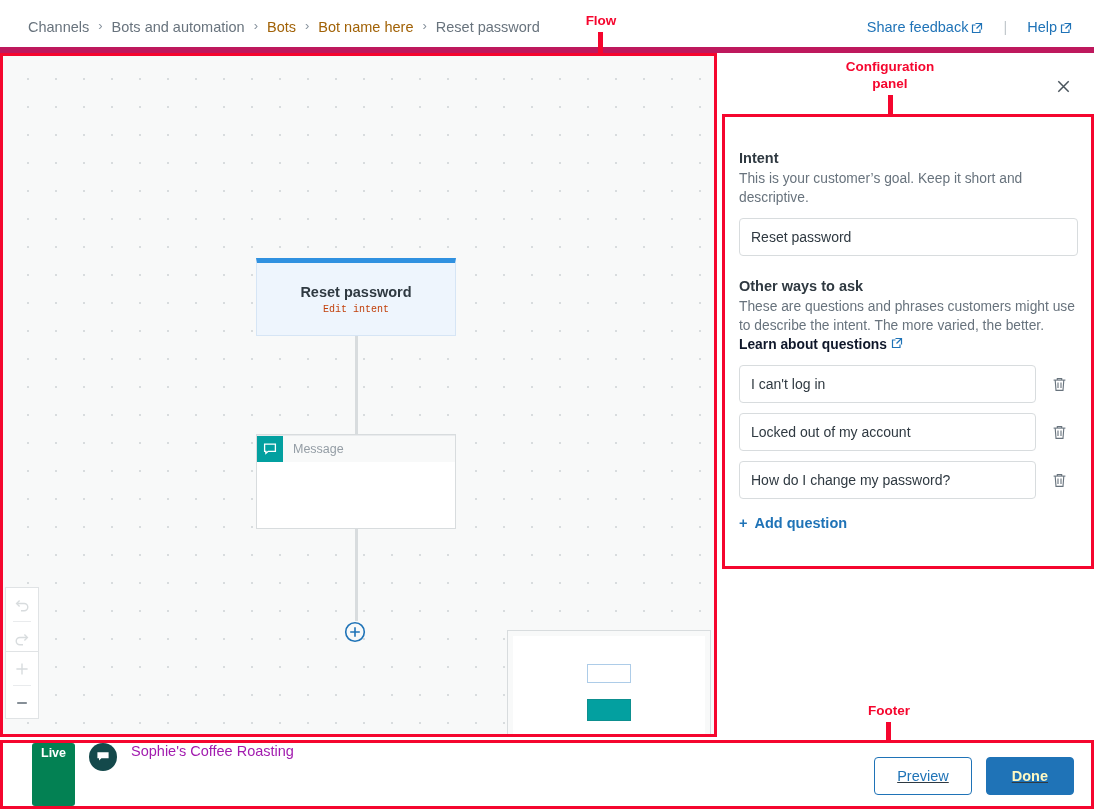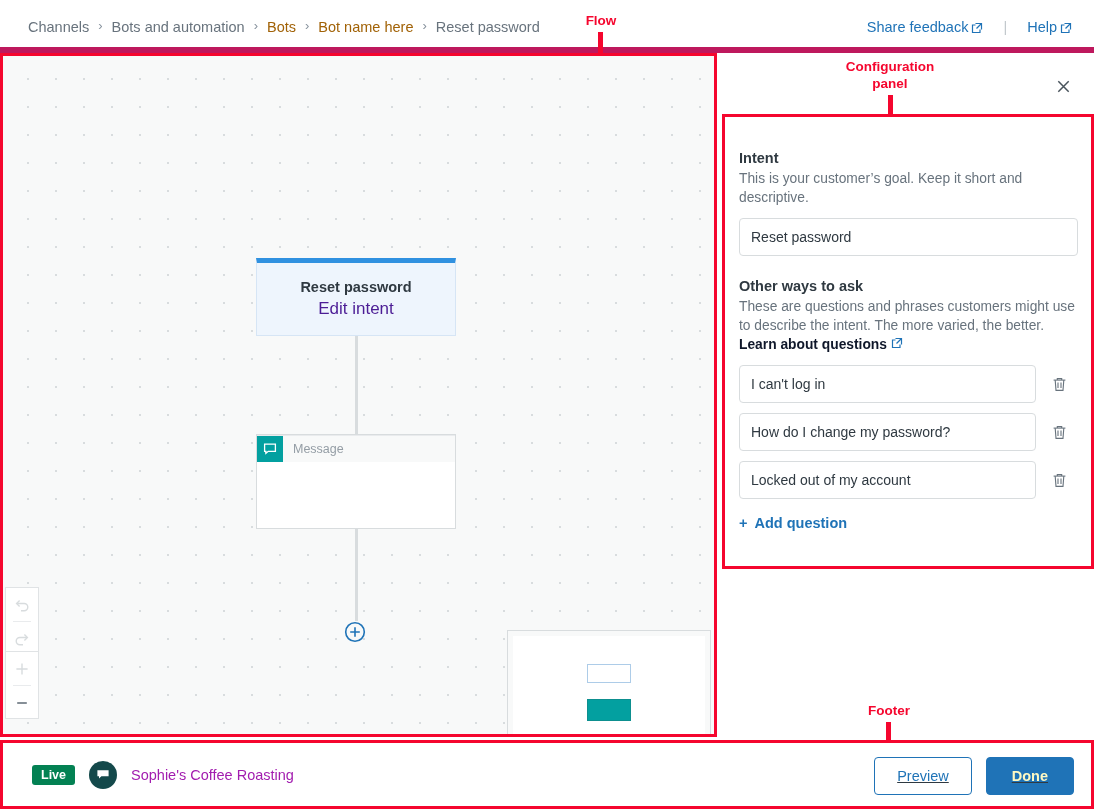--- a/index.html
+++ b/index.html
@@ -98,23 +98,24 @@
     justify-content: center;
     cursor: pointer;
   }
   .node-intent-title {
     font-size: 14.5px;
     font-weight: bold;
     color: #2f3941;
     margin-bottom: 4px;
   }
   .node-intent-link {
-    font-size: 17px;
-    color: #4c1d95;
-    cursor: pointer;
+    font-size: 10px;
+    color: #c2410c;
+    cursor: pointer;
+    font-family: Liberation Mono, monospace;
   }
 
   .connector {
     position: absolute;
     left: 353px;
     width: 3px;
     background: #d8dcde;
   }
   .connector.c1 { top: 281px; height: 98px; }
   .connector.c2 { top: 474px; height: 92px; }
@@ -302,21 +303,20 @@
     width: 1090px; height: 65px;
     background: #ffffff;
     border-top: 1px solid #e9ebed;
     box-sizing: border-box;
   }
   .footer-left {
     position: absolute;
     left: 30px; top: 0;
     height: 63px;
     display: flex;
-    align-items: center;
     gap: 14px;
   }
   .live-badge {
     background: #038153;
     color: #ffffff;
     font-size: 12.5px;
     font-weight: bold;
     padding: 3px 9px;
     border-radius: 3px;
   }
@@ -529,43 +529,43 @@
         <svg width="17" height="17" viewBox="0 0 17 17" fill="none" stroke="#68737d" stroke-width="1.1">
           <path d="M2.6 4.1h11.8"></path>
           <path d="M6.3 4.1V2.6h4.4v1.5"></path>
           <path d="M4.2 4.1l.8 10.3h7l.8-10.3"></path>
           <path d="M7 6.4v5.7M10 6.4v5.7"></path>
         </svg>
       </div>
     </div>
 
     <div class="q-row">
+      <input class="text-input" value="Locked out of my account" style="">
+      <div class="trash-btn">
+        <svg width="17" height="17" viewBox="0 0 17 17" fill="none" stroke="#68737d" stroke-width="1.1">
+          <path d="M2.6 4.1h11.8"></path>
+          <path d="M6.3 4.1V2.6h4.4v1.5"></path>
+          <path d="M4.2 4.1l.8 10.3h7l.8-10.3"></path>
+          <path d="M7 6.4v5.7M10 6.4v5.7"></path>
+        </svg>
+      </div>
+    </div>
+
+    <div class="q-row">
       <input class="text-input" value="How do I change my password?" style="">
       <div class="trash-btn">
         <svg width="17" height="17" viewBox="0 0 17 17" fill="none" stroke="#68737d" stroke-width="1.1">
           <path d="M2.6 4.1h11.8"></path>
           <path d="M6.3 4.1V2.6h4.4v1.5"></path>
           <path d="M4.2 4.1l.8 10.3h7l.8-10.3"></path>
           <path d="M7 6.4v5.7M10 6.4v5.7"></path>
         </svg>
       </div>
     </div>
 
-    <div class="q-row">
-      <input class="text-input" value="Locked out of my account" style="">
-      <div class="trash-btn">
-        <svg width="17" height="17" viewBox="0 0 17 17" fill="none" stroke="#68737d" stroke-width="1.1">
-          <path d="M2.6 4.1h11.8"></path>
-          <path d="M6.3 4.1V2.6h4.4v1.5"></path>
-          <path d="M4.2 4.1l.8 10.3h7l.8-10.3"></path>
-          <path d="M7 6.4v5.7M10 6.4v5.7"></path>
-        </svg>
-      </div>
-    </div>
-
     <div class="add-question">
       <span>+</span>
       <span>Add question</span>
     </div>
   </div>
 </div>
 
 <div class="footer">
   <div class="footer-left">
     <span class="live-badge">Live</span>

